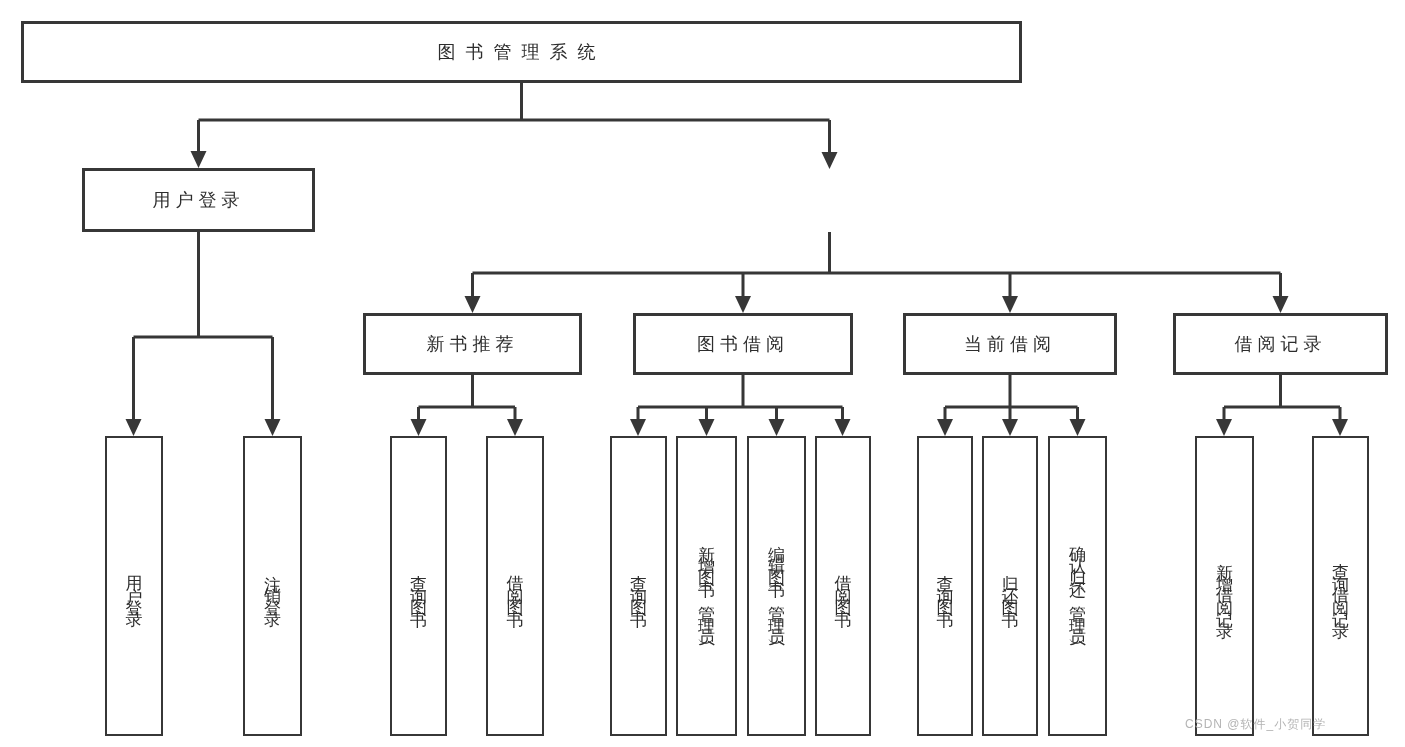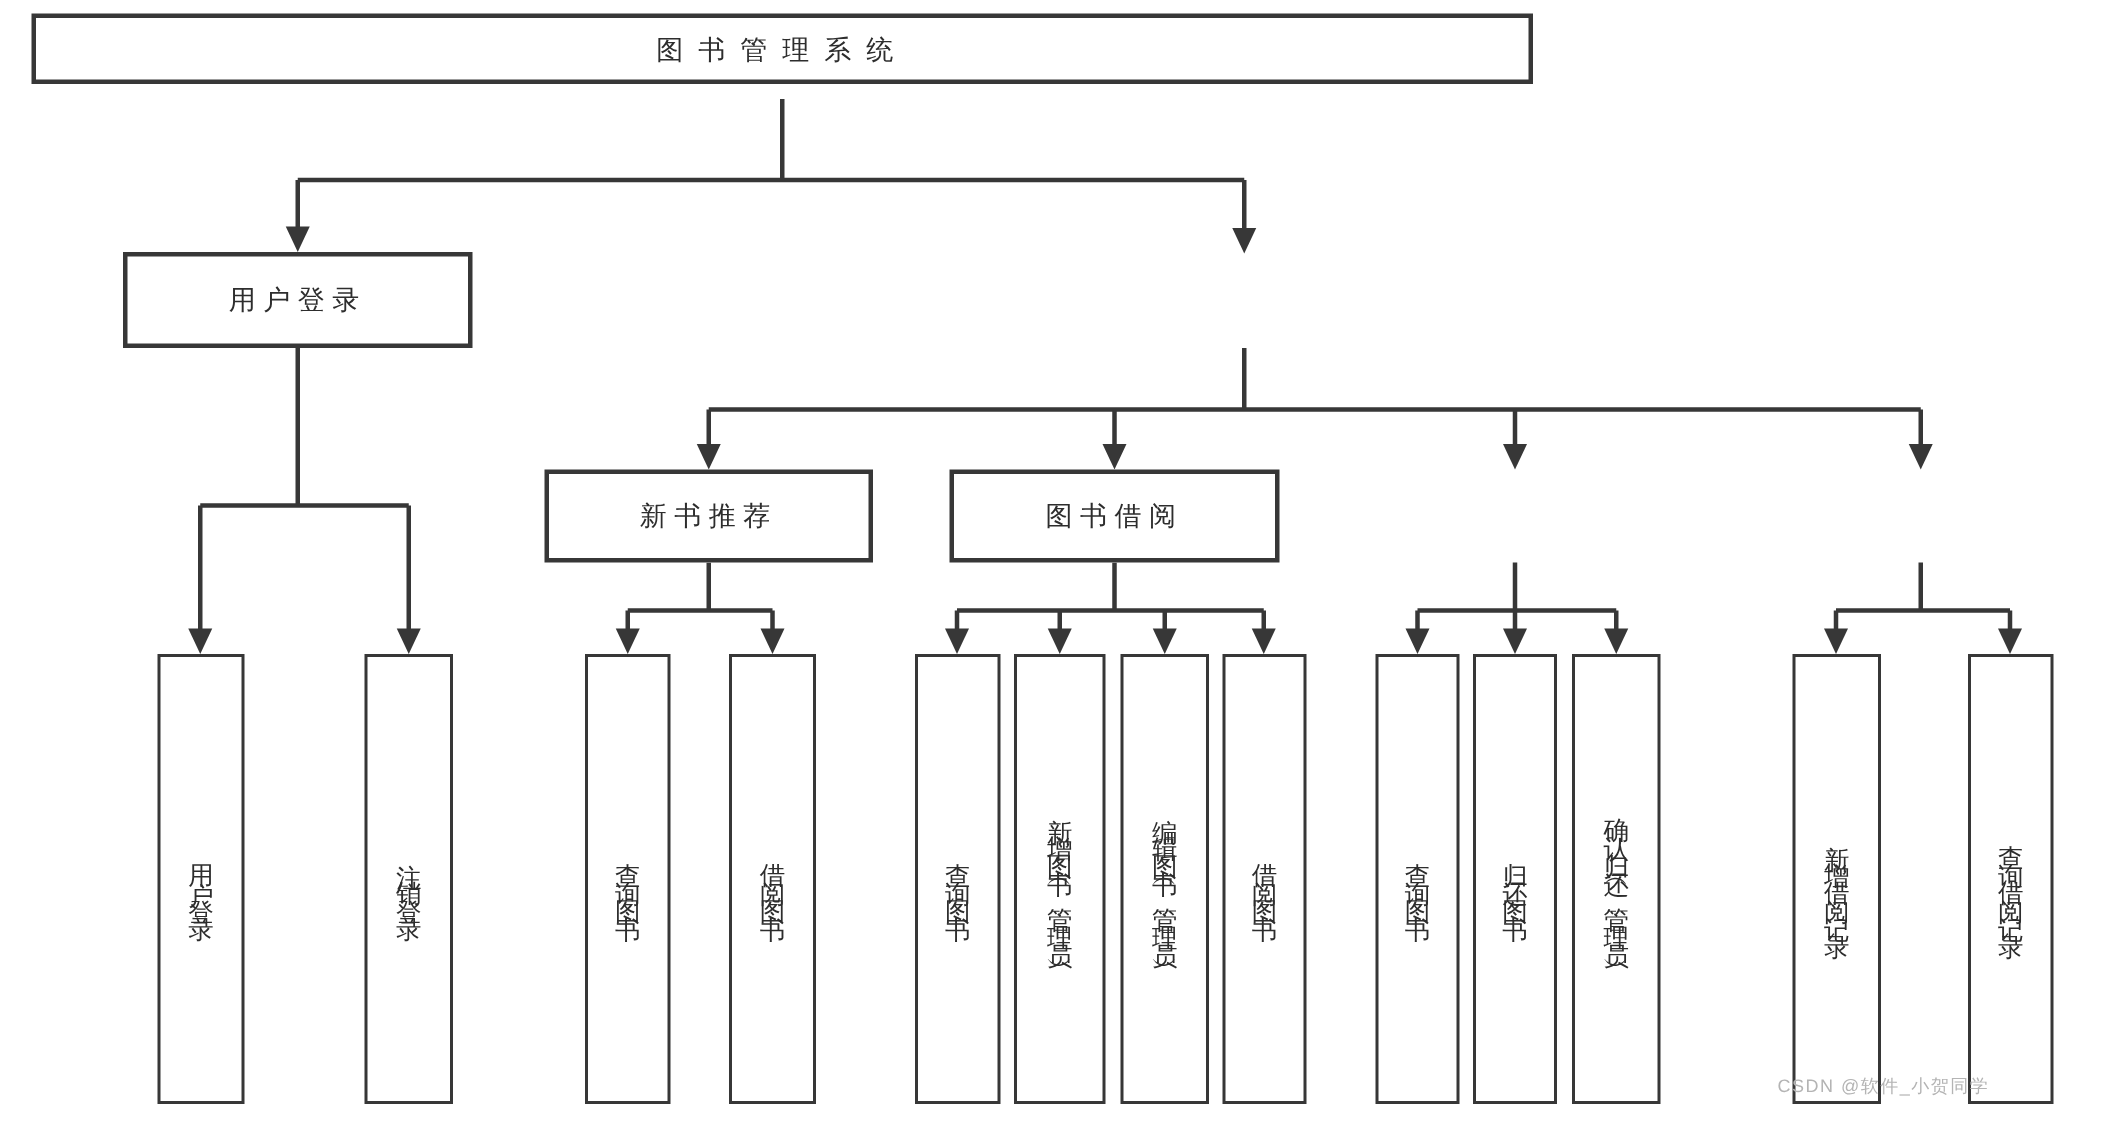--- a/index.html
+++ b/index.html
@@ -64,26 +64,28 @@
       <polygon points="768.5,419 784.5,419 776.5,436"></polygon>
       <polygon points="834.5,419 850.5,419 842.5,436"></polygon>
       <polygon points="937,419 953,419 945,436"></polygon>
       <polygon points="1002,419 1018,419 1010,436"></polygon>
       <polygon points="1069.5,419 1085.5,419 1077.5,436"></polygon>
       <polygon points="1216,419 1232,419 1224,436"></polygon>
       <polygon points="1332,419 1348,419 1340,436"></polygon>
     </g>
   </svg>
 
-  <div class="box root" style="left:21px;top:9px;width:1001px;height:47px">图书管理系统</div>
+  <div class="box root" style="left:21px;top:21px;width:1001px;height:62px">图书管理系统</div>
 
   <div class="box" style="left:82px;top:168px;width:233px;height:64px">用户登录</div>
 
   <div class="box" style="left:363px;top:313px;width:219px;height:62px">新书推荐</div>
   <div class="box" style="left:633px;top:313px;width:220px;height:62px">图书借阅</div>
+  <div class="box" style="left:903px;top:313px;width:214px;height:62px">当前借阅</div>
+  <div class="box" style="left:1173px;top:313px;width:215px;height:62px">借阅记录</div>
 
   <div class="box leaf" style="left:105px;top:436px;width:58px;height:300px">用户登录</div>
   <div class="box leaf" style="left:243px;top:436px;width:59px;height:300px">注销登录</div>
 
   <div class="box leaf" style="left:390px;top:436px;width:57px;height:300px">查询图书</div>
   <div class="box leaf" style="left:486px;top:436px;width:58px;height:300px">借阅图书</div>
 
   <div class="box leaf" style="left:610px;top:436px;width:57px;height:300px">查询图书</div>
   <div class="box leaf" style="left:676px;top:436px;width:61px;height:300px">新增图书（管理员）</div>
   <div class="box leaf" style="left:747px;top:436px;width:59px;height:300px">编辑图书（管理员）</div>

